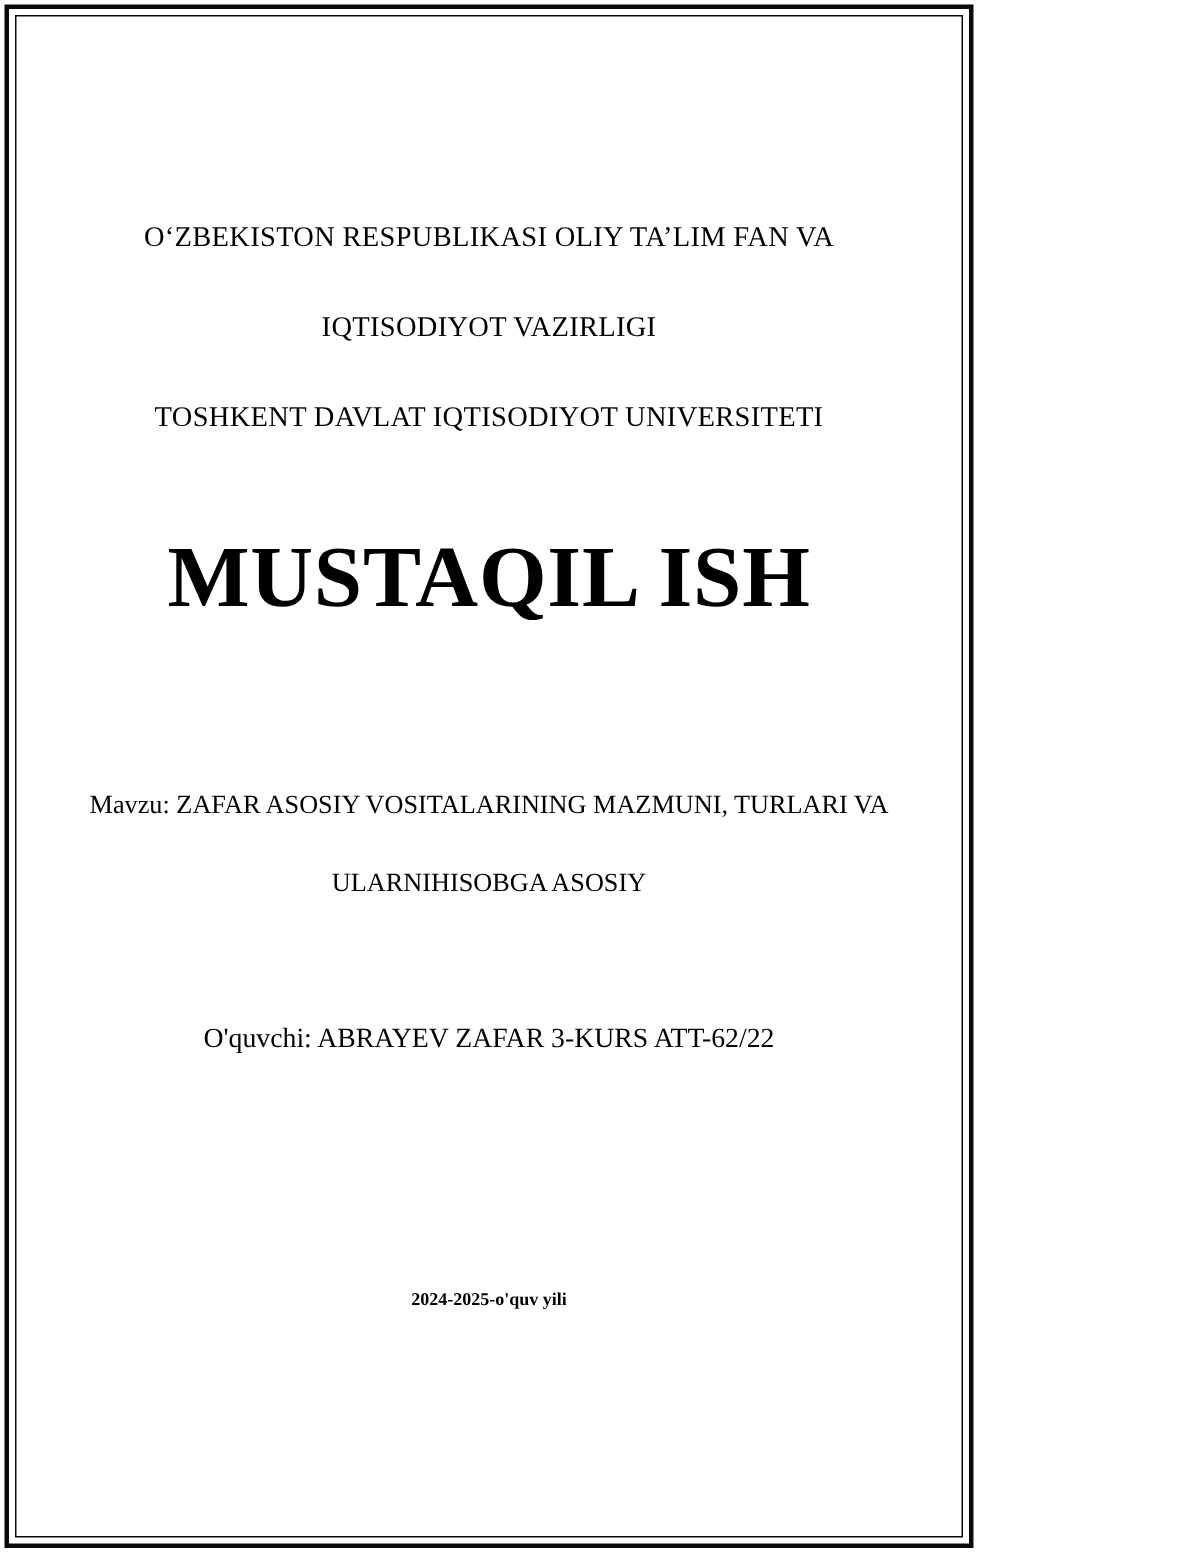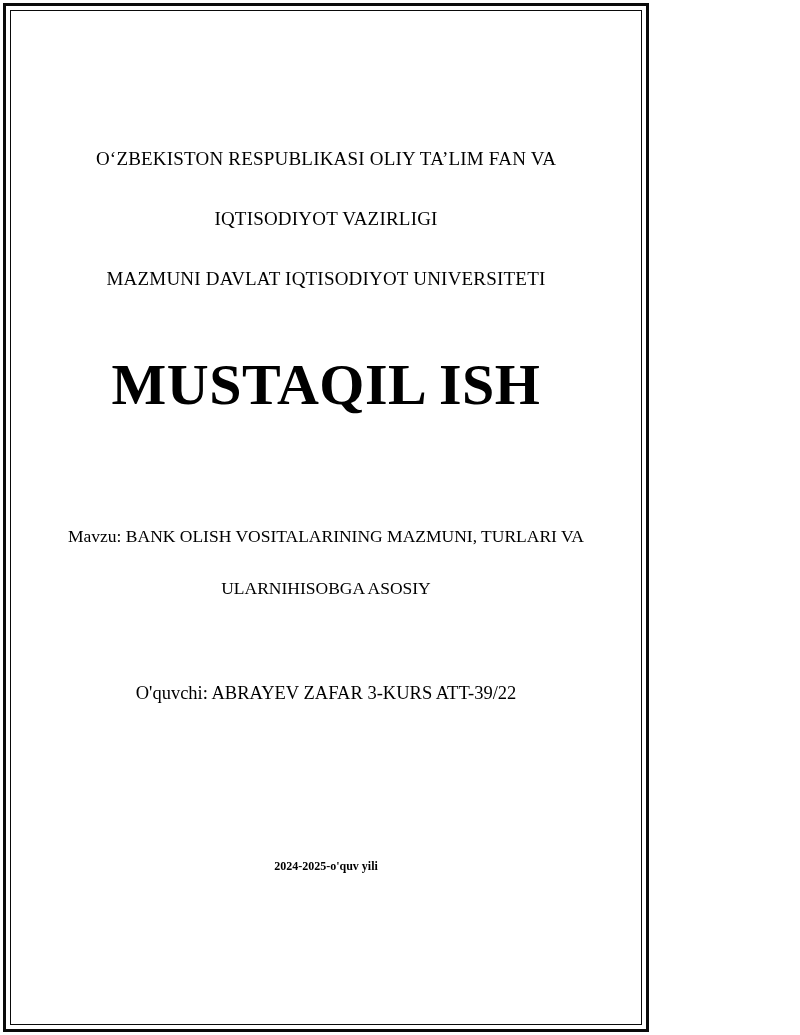--- a/index.html
+++ b/index.html
@@ -72,26 +72,26 @@
 </head>
 <body>
 
 <div class="page">
   <div class="frame-outer"></div>
   <div class="frame-inner"></div>
 
   <div class="txt header-block">
     <div>OʻZBEKISTON RESPUBLIKASI OLIY TA’LIM FAN VA</div>
     <div>IQTISODIYOT VAZIRLIGI</div>
-    <div>MAZMUNI DAVLAT IQTISODIYOT UNIVERSITETI</div>
+    <div>TOSHKENT DAVLAT IQTISODIYOT UNIVERSITETI</div>
   </div>
 
   <h1 class="txt main-title">MUSTAQIL ISH</h1>
 
   <div class="txt topic-block">
-    <div>Mavzu: BANK OLISH VOSITALARINING MAZMUNI, TURLARI VA</div>
+    <div>Mavzu: ZAFAR ASOSIY VOSITALARINING MAZMUNI, TURLARI VA</div>
     <div>ULARNIHISOBGA ASOSIY</div>
   </div>
 
-  <div class="txt student-line">O'quvchi: ABRAYEV ZAFAR 3-KURS ATT-39/22</div>
+  <div class="txt student-line">O'quvchi: ABRAYEV ZAFAR 3-KURS ATT-62/22</div>
 
   <div class="txt year-line">2024-2025-o'quv yili</div>
 </div>
 
 </body></html>

